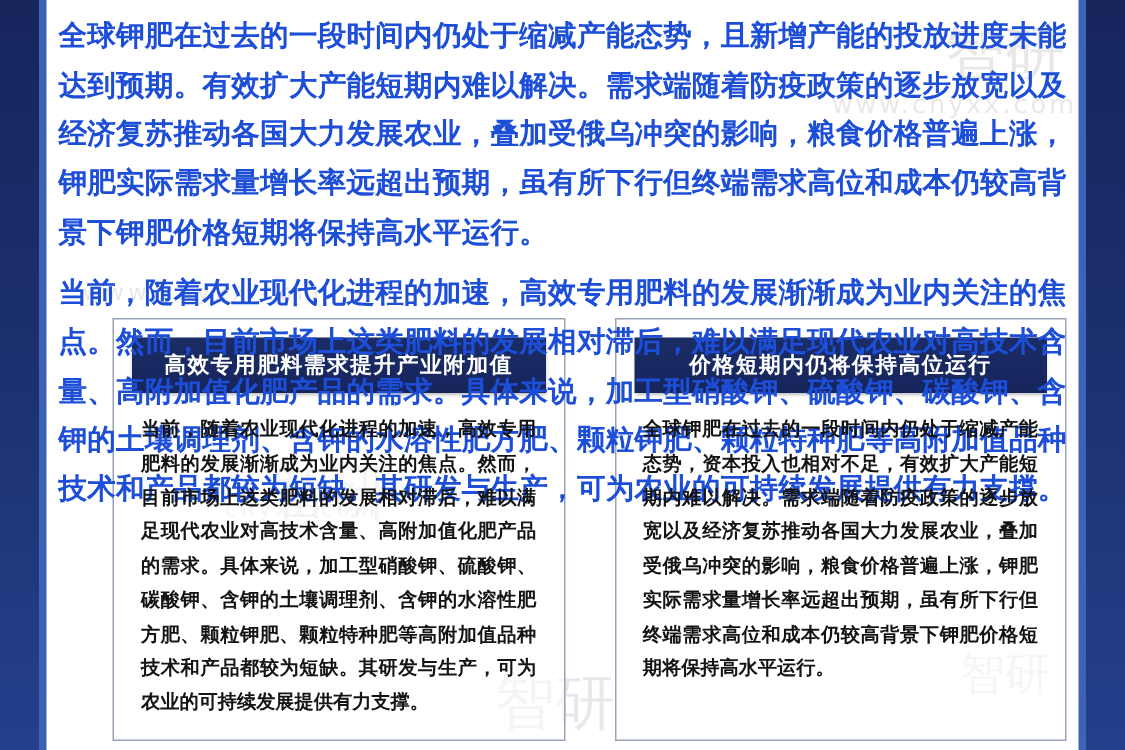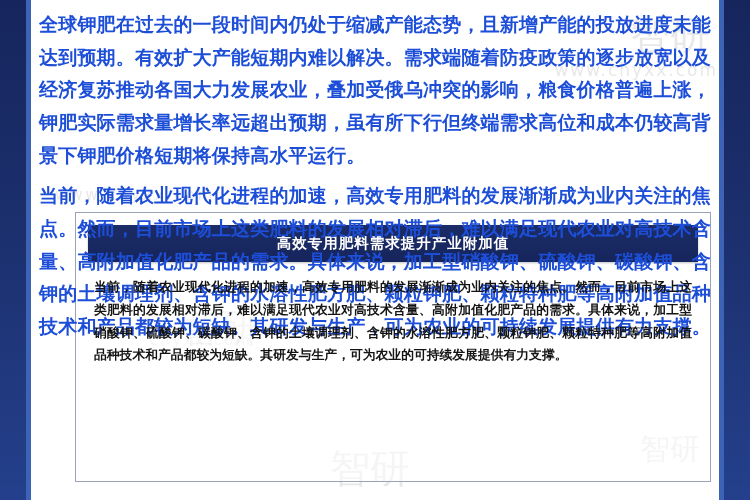--- a/index.html
+++ b/index.html
@@ -144,15 +144,19 @@
   <div class="top-text">
     <p class="para">全球钾肥在过去的一段时间内仍处于缩减产能态势，且新增产能的投放进度未能达到预期。有效扩大产能短期内难以解决。需求端随着防疫政策的逐步放宽以及经济复苏推动各国大力发展农业，叠加受俄乌冲突的影响，粮食价格普遍上涨，钾肥实际需求量增长率远超出预期，虽有所下行但终端需求高位和成本仍较高背景下钾肥价格短期将保持高水平运行。</p>
     <p class="para second">当前，随着农业现代化进程的加速，高效专用肥料的发展渐渐成为业内关注的焦点。然而，目前市场上这类肥料的发展相对滞后，难以满足现代农业对高技术含量、高附加值化肥产品的需求。具体来说，加工型硝酸钾、硫酸钾、碳酸钾、含钾的土壤调理剂、含钾的水溶性肥方肥、颗粒钾肥、颗粒特种肥等高附加值品种技术和产品都较为短缺。其研发与生产，可为农业的可持续发展提供有力支撑。</p>
   </div>
 
   <div class="cards">
     <div class="card">
       <div class="card-title">高效专用肥料需求提升产业附加值</div>
       <div class="card-body">当前，随着农业现代化进程的加速，高效专用肥料的发展渐渐成为业内关注的焦点。然而，目前市场上这类肥料的发展相对滞后，难以满足现代农业对高技术含量、高附加值化肥产品的需求。具体来说，加工型硝酸钾、硫酸钾、碳酸钾、含钾的土壤调理剂、含钾的水溶性肥方肥、颗粒钾肥、颗粒特种肥等高附加值品种技术和产品都较为短缺。其研发与生产，可为农业的可持续发展提供有力支撑。</div>
     </div>
+    <div class="card">
+      <div class="card-title">价格短期内仍将保持高位运行</div>
+      <div class="card-body">全球钾肥在过去的一段时间内仍处于缩减产能态势，资本投入也相对不足，有效扩大产能短期内难以解决。需求端随着防疫政策的逐步放宽以及经济复苏推动各国大力发展农业，叠加受俄乌冲突的影响，粮食价格普遍上涨，钾肥实际需求量增长率远超出预期，虽有所下行但终端需求高位和成本仍较高背景下钾肥价格短期将保持高水平运行。</div>
+    </div>
   </div>
 
 </div>
 
 </body></html>

